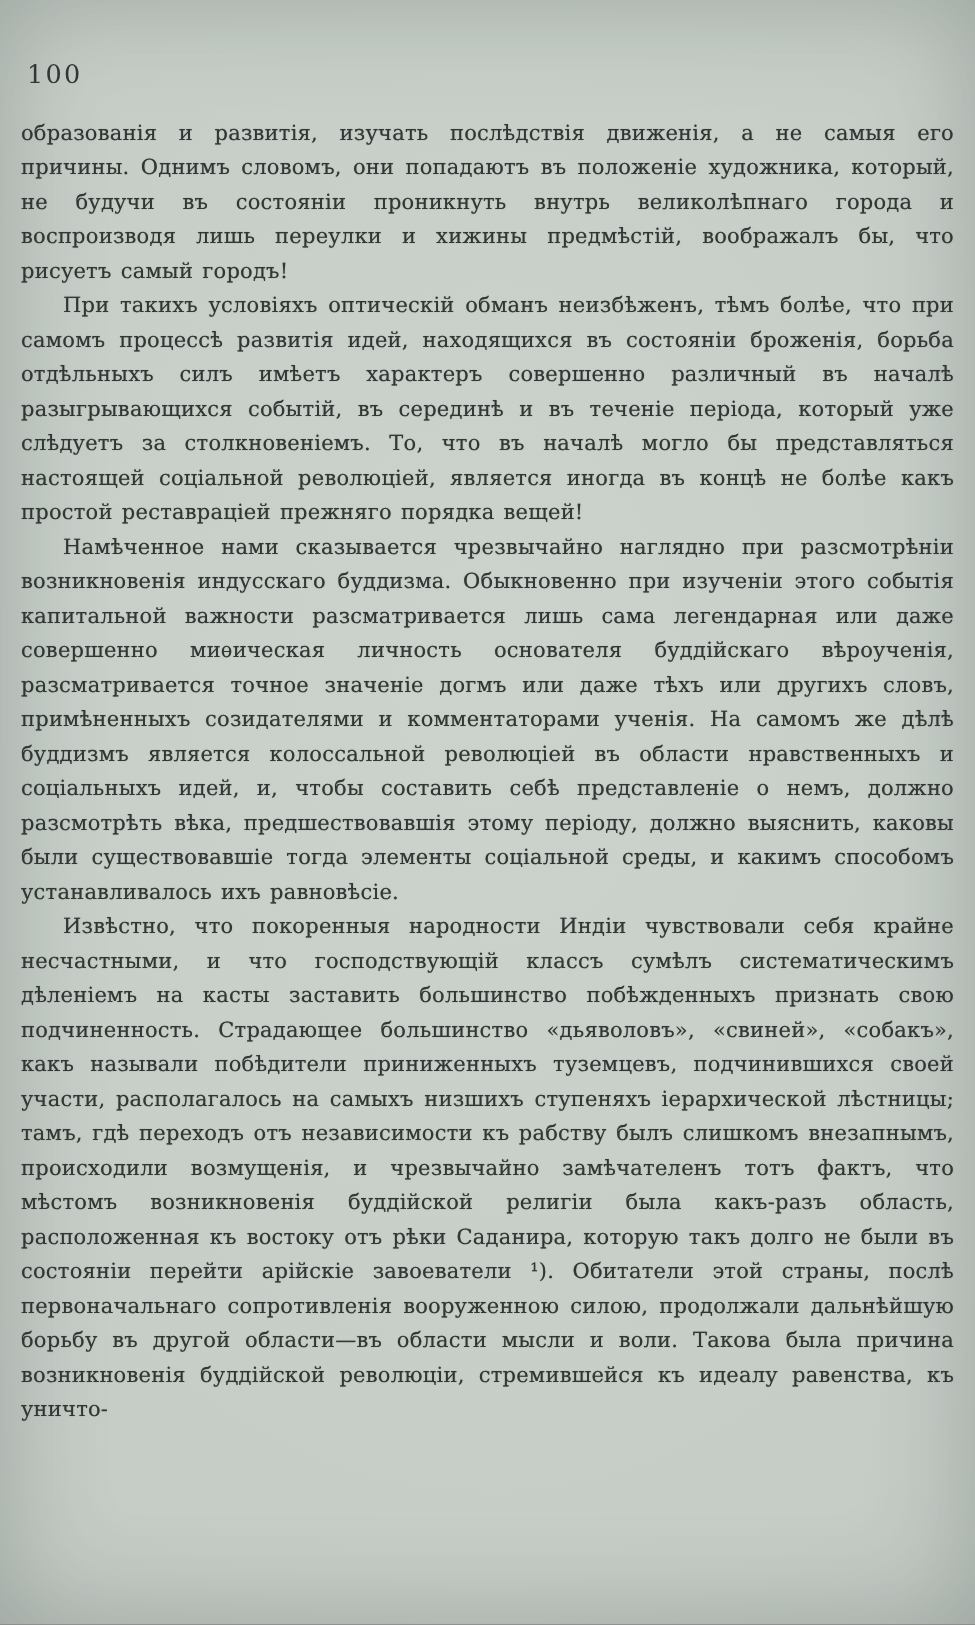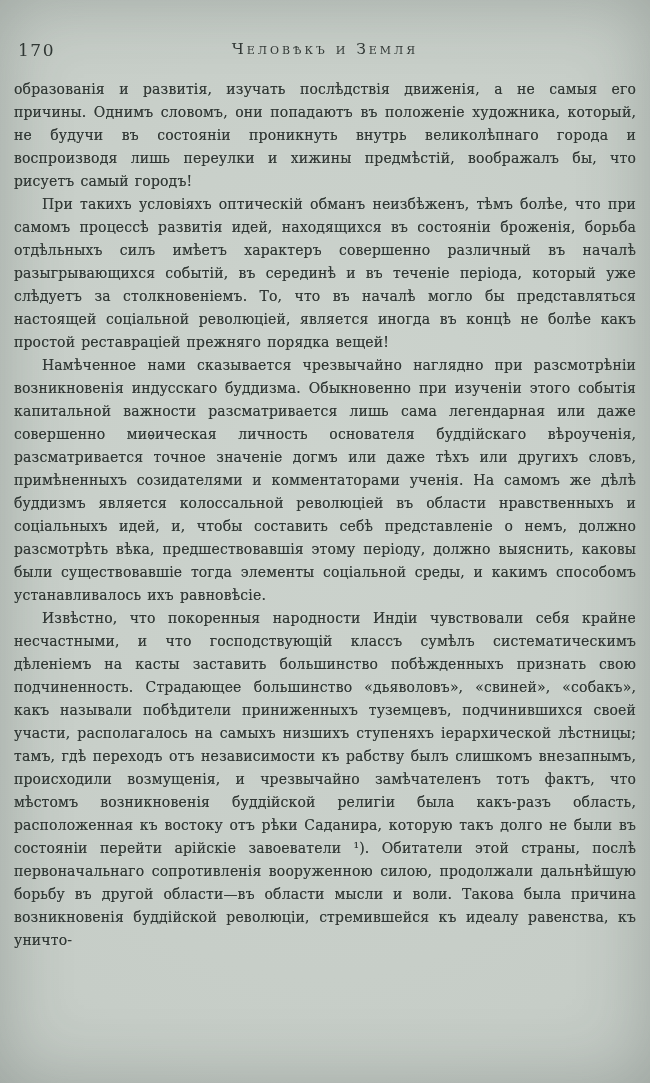--- a/index.html
+++ b/index.html
@@ -53,22 +53,21 @@
   .body-text p.indent {
     text-indent: 28px;
   }
 </style>
 </head>
 <body>
 
 <div class="page">
 
   <div class="page-header">
-    <span class="page-number">170</span>
-    <div class="running-title">Человѣкъ и Земля</div>
+    <span class="page-number">100</span>
   </div>
 
   <div class="body-text">
     <p>образованія и развитія, изучать послѣдствія движенія, а не самыя его причины. Однимъ словомъ, они попадаютъ въ положеніе художника, который, не будучи въ состояніи проникнуть внутрь великолѣпнаго города и воспроизводя лишь переулки и хижины предмѣстій, воображалъ бы, что рисуетъ самый городъ!</p>
     <p class="indent">При такихъ условіяхъ оптическій обманъ неизбѣженъ, тѣмъ болѣе, что при самомъ процессѣ развитія идей, находящихся въ состояніи броженія, борьба отдѣльныхъ силъ имѣетъ характеръ совершенно различный въ началѣ разыгрывающихся событій, въ серединѣ и въ теченіе періода, который уже слѣдуетъ за столкновеніемъ. То, что въ началѣ могло бы представляться настоящей соціальной революціей, является иногда въ концѣ не болѣе какъ простой реставраціей прежняго порядка вещей!</p>
     <p class="indent">Намѣченное нами сказывается чрезвычайно наглядно при разсмотрѣніи возникновенія индусскаго буддизма. Обыкновенно при изученіи этого событія капитальной важности разсматривается лишь сама легендарная или даже совершенно миѳическая личность основателя буддійскаго вѣроученія, разсматривается точное значеніе догмъ или даже тѣхъ или другихъ словъ, примѣненныхъ созидателями и комментаторами ученія. На самомъ же дѣлѣ буддизмъ является колоссальной революціей въ области нравственныхъ и соціальныхъ идей, и, чтобы составить себѣ представленіе о немъ, должно разсмотрѣть вѣка, предшествовавшія этому періоду, должно выяснить, каковы были существовавшіе тогда элементы соціальной среды, и какимъ способомъ устанавливалось ихъ равновѣсіе.</p>
     <p class="indent">Извѣстно, что покоренныя народности Индіи чувствовали себя крайне несчастными, и что господствующій классъ сумѣлъ систематическимъ дѣленіемъ на касты заставить большинство побѣжденныхъ признать свою подчиненность. Страдающее большинство «дьяволовъ», «свиней», «собакъ», какъ называли побѣдители приниженныхъ туземцевъ, подчинившихся своей участи, располагалось на самыхъ низшихъ ступеняхъ іерархической лѣстницы; тамъ, гдѣ переходъ отъ независимости къ рабству былъ слишкомъ внезапнымъ, происходили возмущенія, и чрезвычайно замѣчателенъ тотъ фактъ, что мѣстомъ возникновенія буддійской религіи была какъ-разъ область, расположенная къ востоку отъ рѣки Саданира, которую такъ долго не были въ состояніи перейти арійскіе завоеватели ¹). Обитатели этой страны, послѣ первоначальнаго сопротивленія вооруженною силою, продолжали дальнѣйшую борьбу въ другой области—въ области мысли и воли. Такова была причина возникновенія буддійской революціи, стремившейся къ идеалу равенства, къ уничто-</p>
   </div>
 
 </div>

